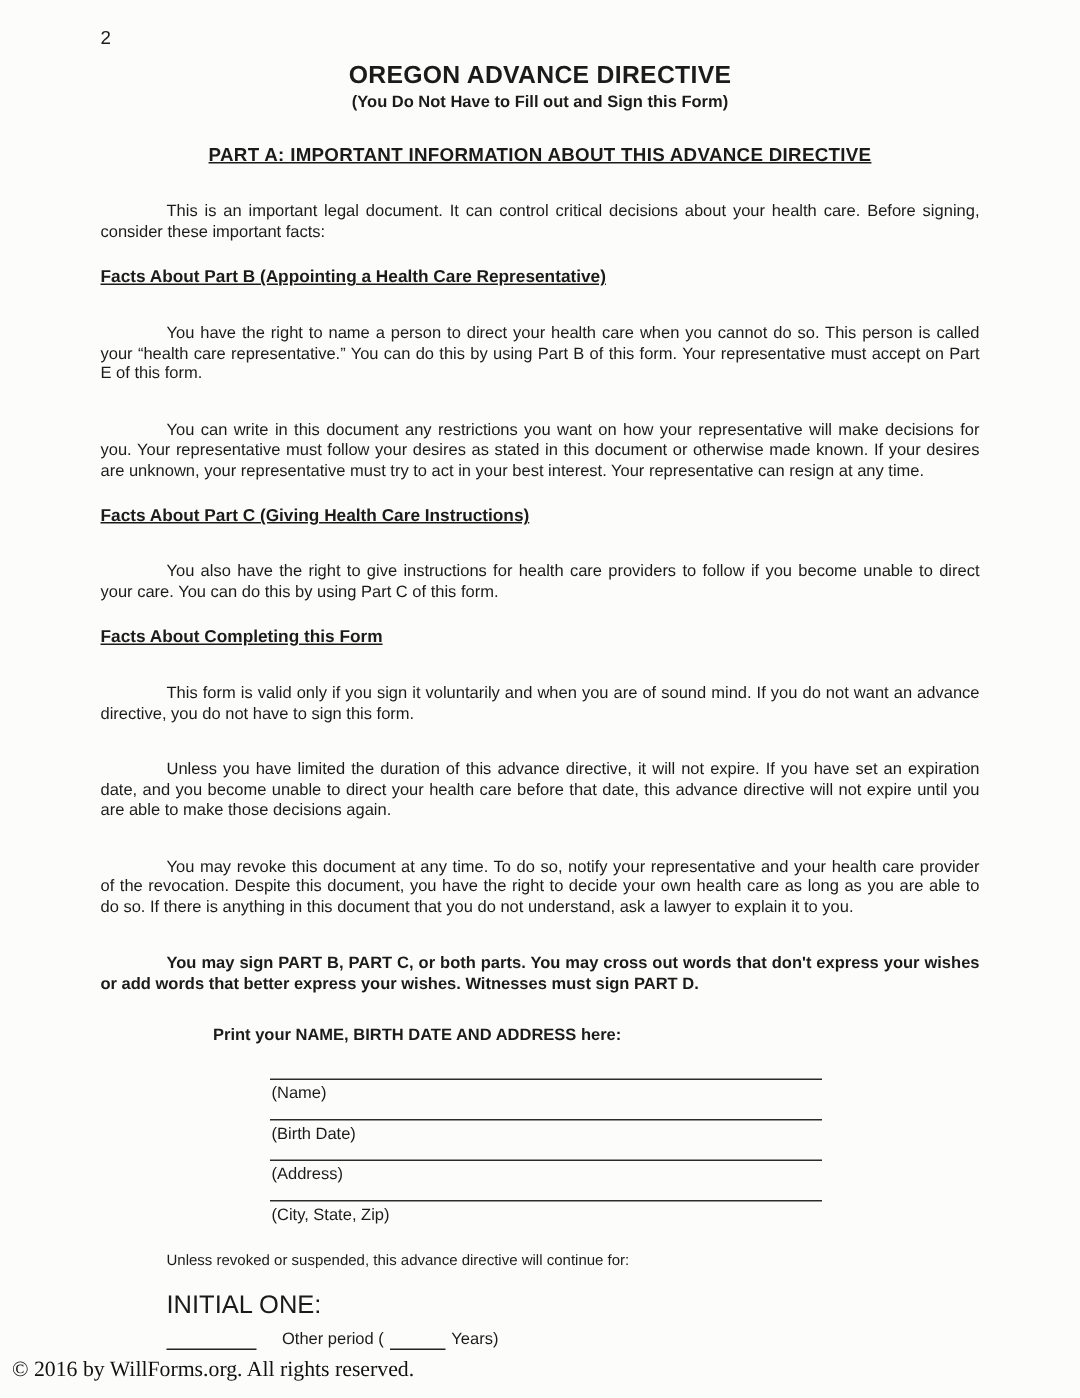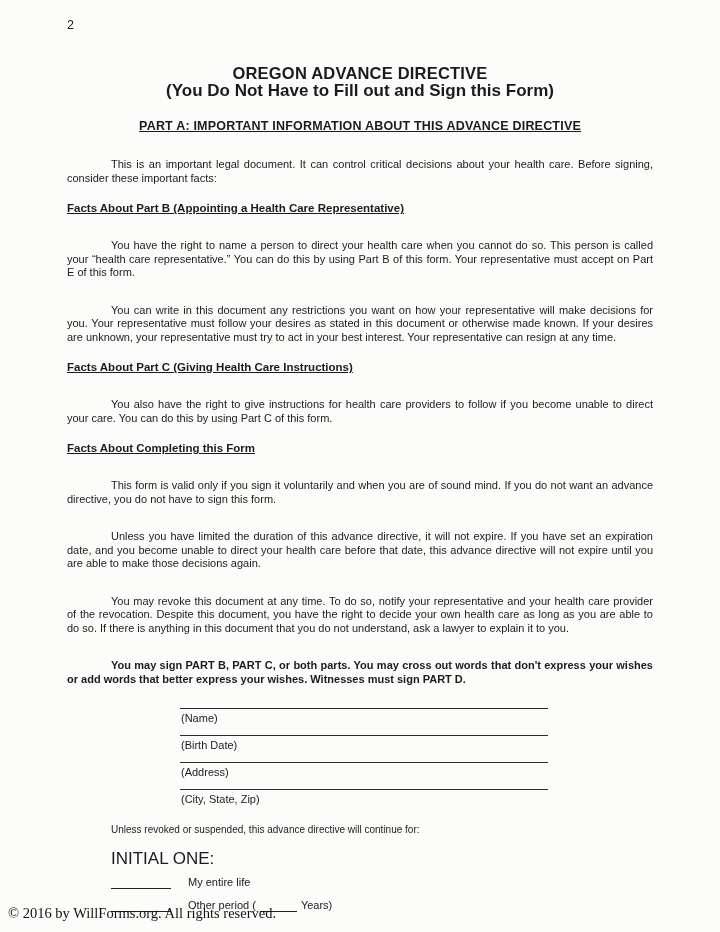--- a/index.html
+++ b/index.html
@@ -16,27 +16,27 @@
   }
   .content { padding: 18px 67px 0 67px; }
 
   .page-number { font-size: 12.5px; line-height: 14px; }
 
   .doc-title {
     text-align: center;
     font-weight: bold;
     font-size: 16.5px;
     line-height: 19px;
-    margin-top: 32px;
+    margin-top: 9px;
     letter-spacing: 0.2px;
   }
   .doc-subtitle {
     text-align: center;
     font-weight: bold;
-    font-size: 17px;
+    font-size: 11px;
     line-height: 14px;
     margin-top: 1px;
   }
   .part-heading {
     text-align: center;
     font-weight: bold;
     font-size: 12.5px;
     line-height: 15px;
     text-decoration: underline;
     margin-top: 21px;
@@ -136,20 +136,21 @@
     <div class="sub-heading">Facts About Part C (Giving Health Care Instructions)</div>
     <p class="body">You also have the right to give instructions for health care providers to follow if you become unable to direct your care. You can do this by using Part C of this form.</p>
 
     <div class="sub-heading">Facts About Completing this Form</div>
     <p class="body">This form is valid only if you sign it voluntarily and when you are of sound mind. If you do not want an advance directive, you do not have to sign this form.</p>
     <p class="body">Unless you have limited the duration of this advance directive, it will not expire. If you have set an expiration date, and you become unable to direct your health care before that date, this advance directive will not expire until you are able to make those decisions again.</p>
     <p class="body">You may revoke this document at any time. To do so, notify your representative and your health care provider of the revocation. Despite this document, you have the right to decide your own health care as long as you are able to do so.  If there is anything in this document that you do not understand, ask a lawyer to explain it to you.</p>
 
     <p class="body bold">You may sign PART B, PART C, or both parts. You may cross out words that don't express your wishes or add words that better express your wishes. Witnesses must sign PART D.</p>
 
+    <div class="print-prompt">Print your NAME, BIRTH DATE AND ADDRESS here:</div>
 
     <div class="fields">
       <div class="field">
         <div class="field-line"></div>
         <div class="field-label">(Name)</div>
       </div>
       <div class="field">
         <div class="field-line"></div>
         <div class="field-label">(Birth Date)</div>
       </div>
@@ -160,24 +161,20 @@
       <div class="field">
         <div class="field-line"></div>
         <div class="field-label">(City, State, Zip)</div>
       </div>
     </div>
 
     <div class="continue-line">Unless revoked or suspended, this advance directive will continue for:</div>
 
     <div class="initial-prompt">INITIAL ONE:</div>
 
-    <div class="option-row">
-      <span class="initial-blank"></span>
-      <span class="option-label">My entire life</span>
-    </div>
 
     <div class="option-row">
       <span class="initial-blank"></span>
       <span class="option-label">Other period (</span>
       <span class="inline-blank"></span>
       <span class="option-label">Years)</span>
     </div>
 
   </div>
 

